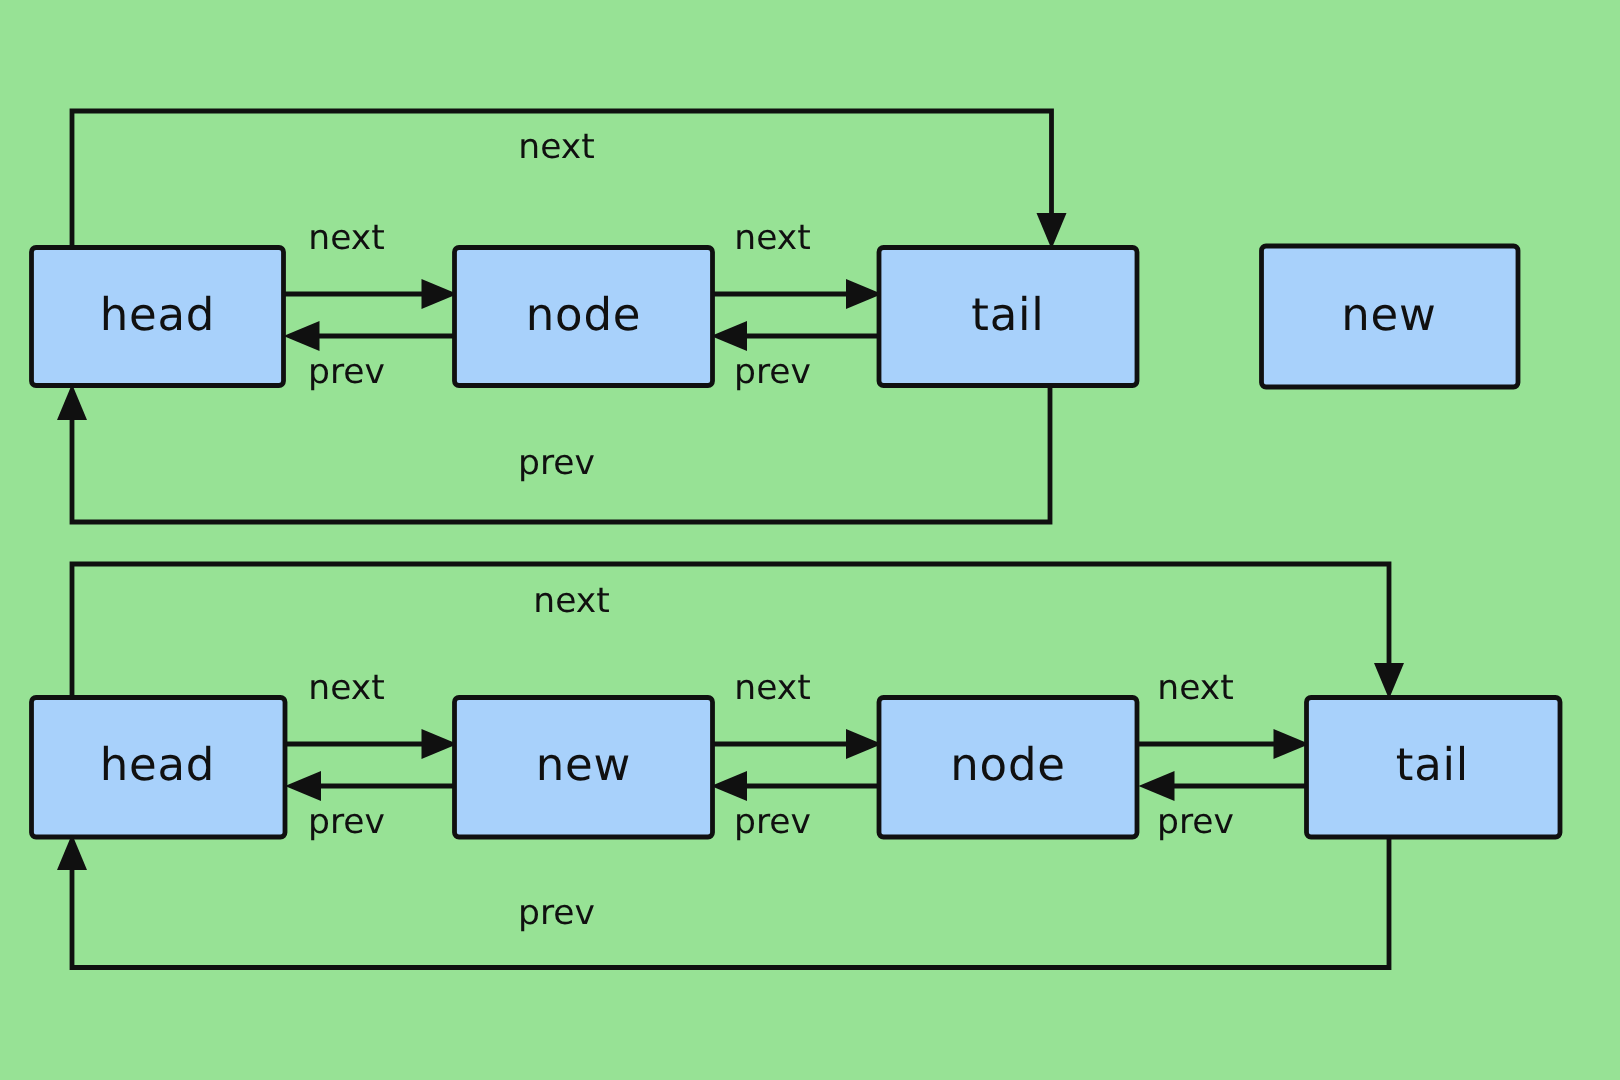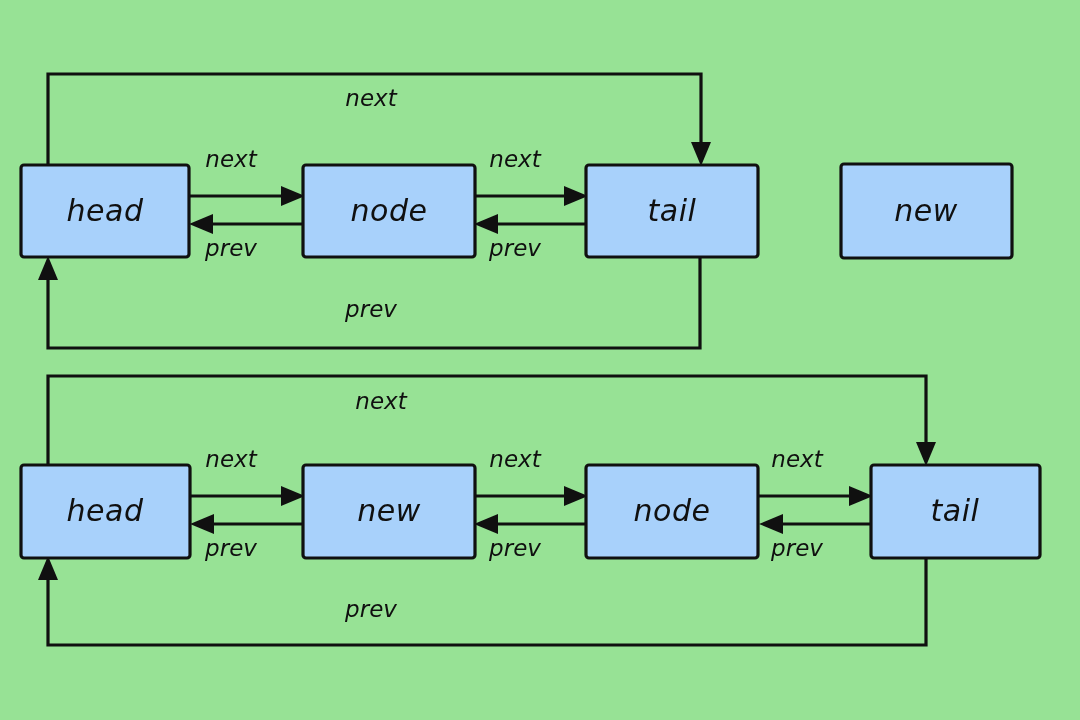--- a/index.html
+++ b/index.html
@@ -11,21 +11,20 @@
     width: 1080px;
     height: 720px;
     overflow: hidden;
     font-family: "DejaVu Sans", sans-serif;
   }
   #stage {
     position: relative;
     width: 1080px;
     height: 720px;
     background: #97e295;
-    font-style: italic;
   }
   #diagram-svg {
     position: absolute;
     left: 0;
     top: 0;
     width: 1080px;
     height: 720px;
     display: block;
   }
   .node-box-rect {

